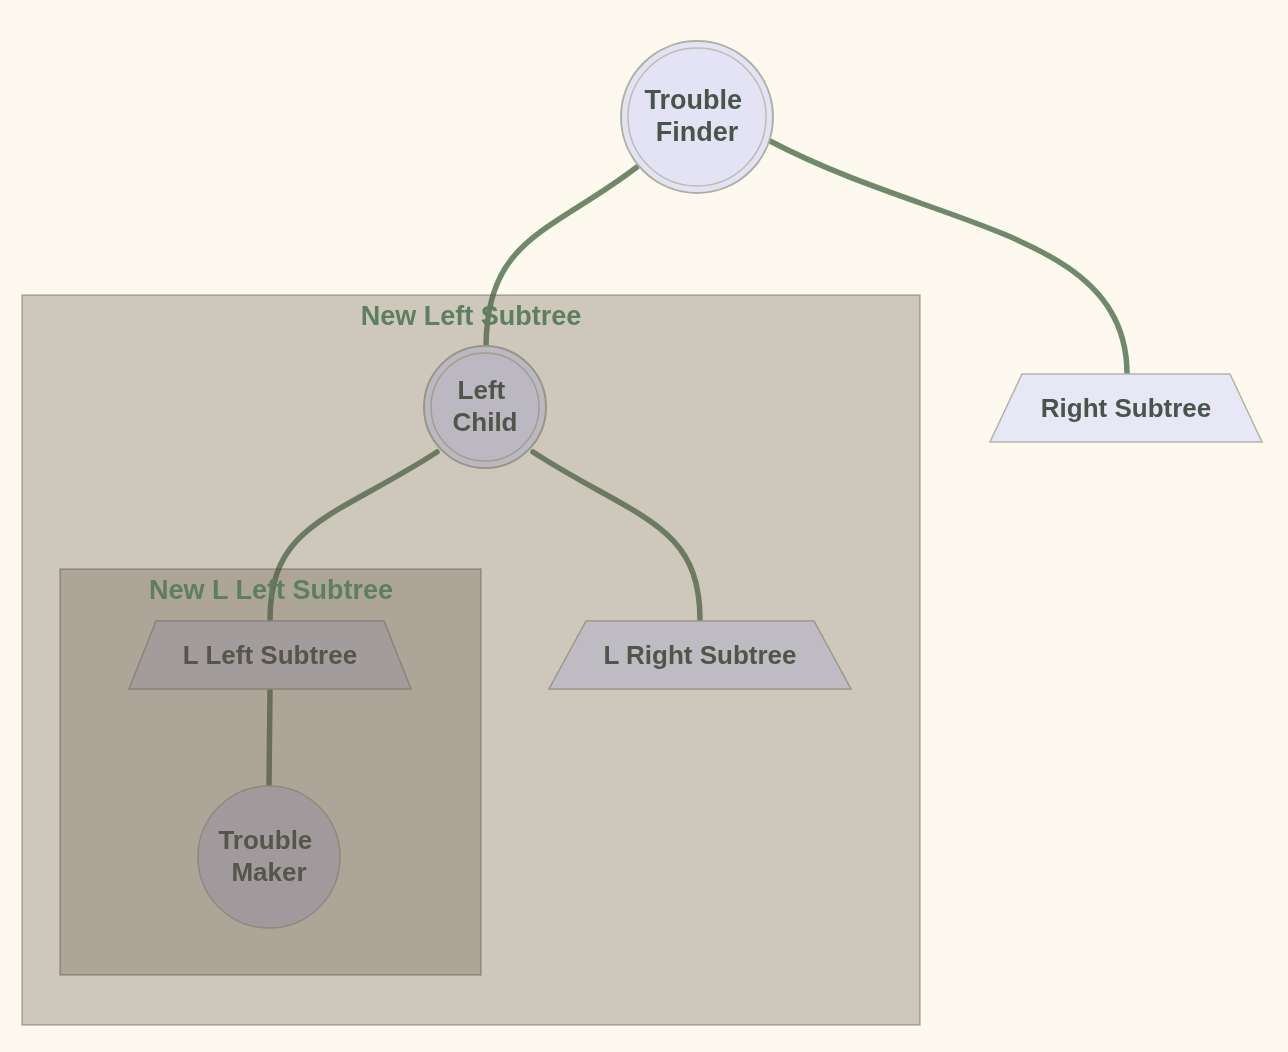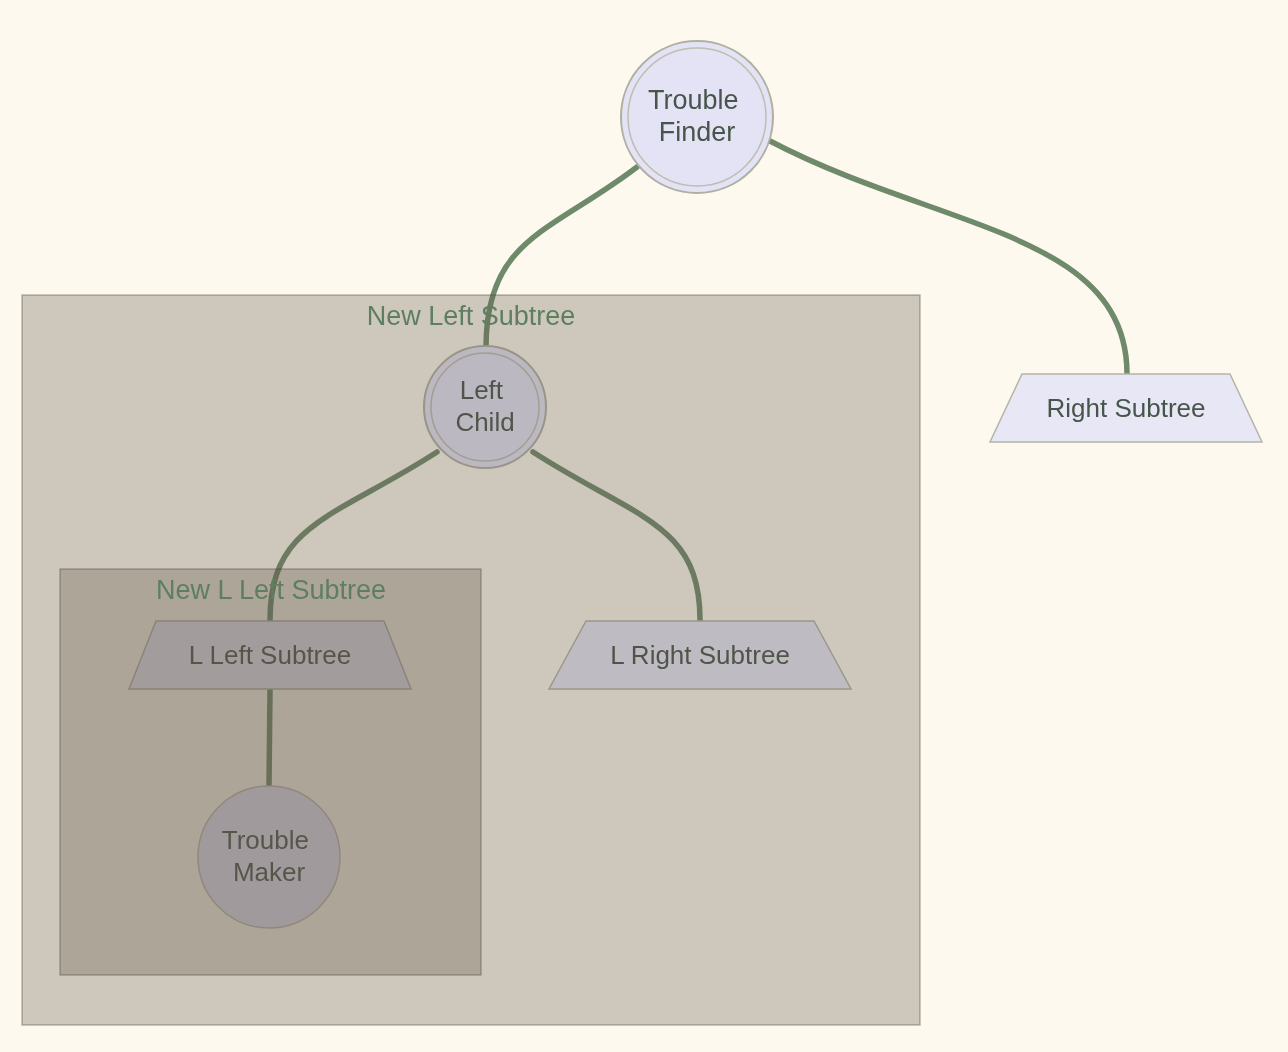--- a/index.html
+++ b/index.html
@@ -8,20 +8,21 @@
     width: 1288px;
     height: 1052px;
     background: #FDF9EE;
     overflow: hidden;
     font-family: "Liberation Sans", "DejaVu Sans", sans-serif;
   }
   .stage {
     position: relative;
     width: 1288px;
     height: 1052px;
+    font-weight: bold;
   }
   svg { display: block; }
   text {
     font-family: "Liberation Sans", "DejaVu Sans", sans-serif;
   }
   .node-label {
     font-size: 27px;
   }
   .node-label-sm {
     font-size: 26px;

